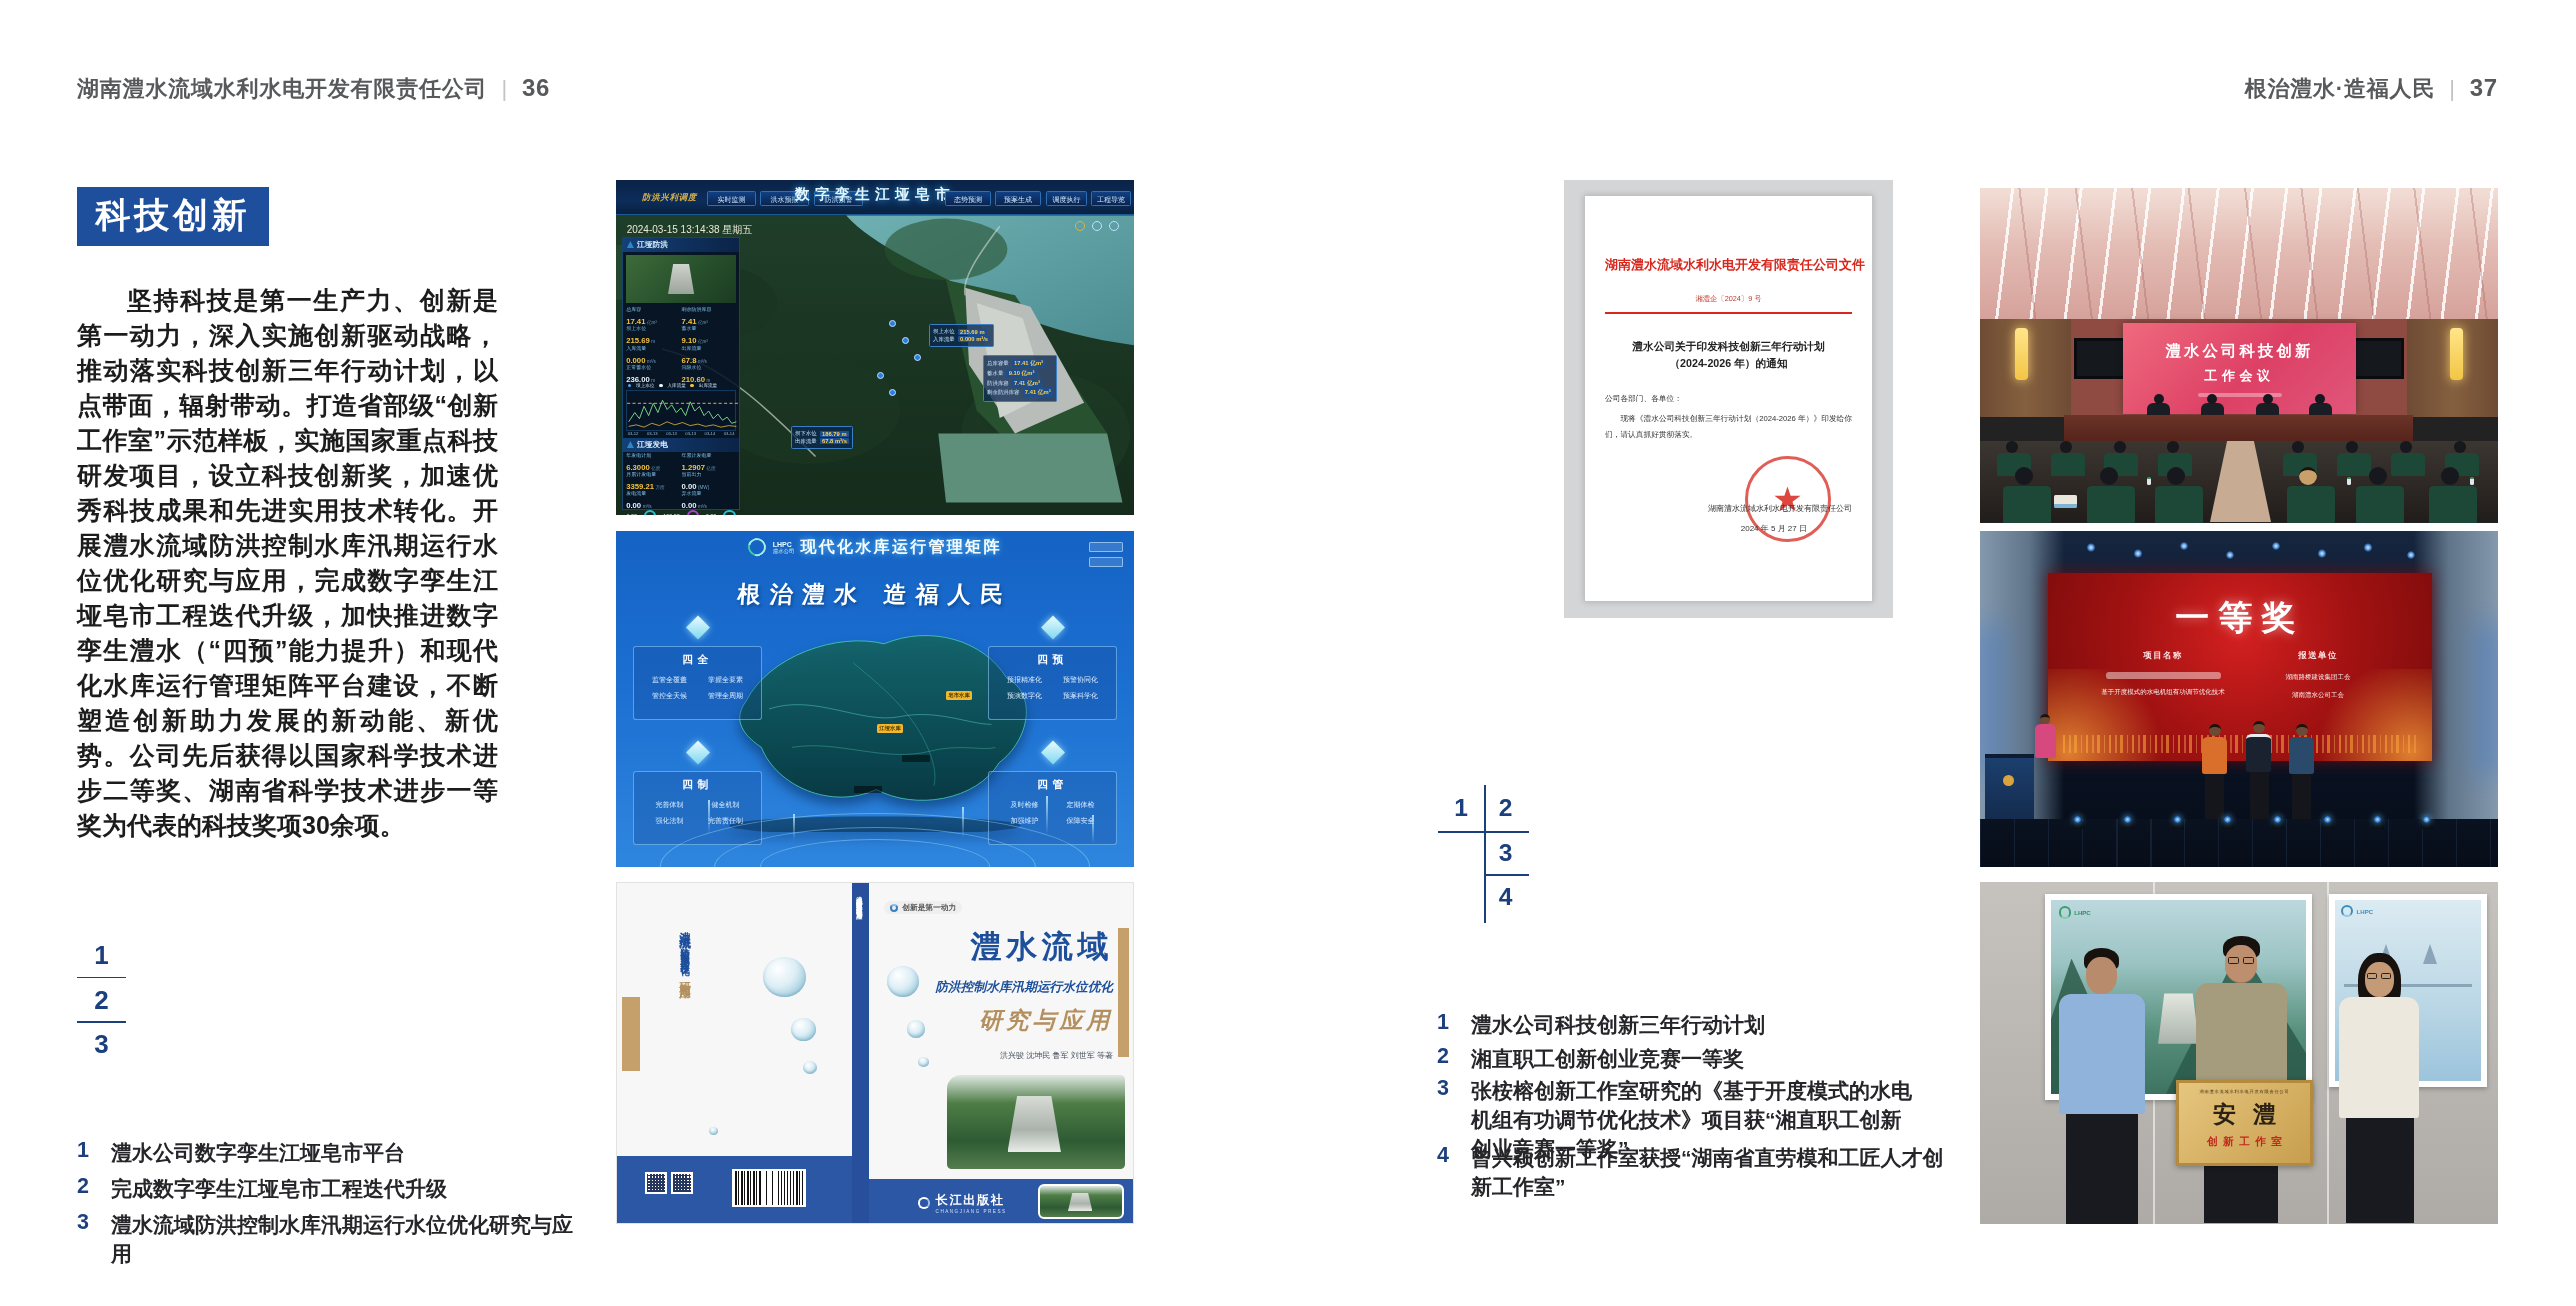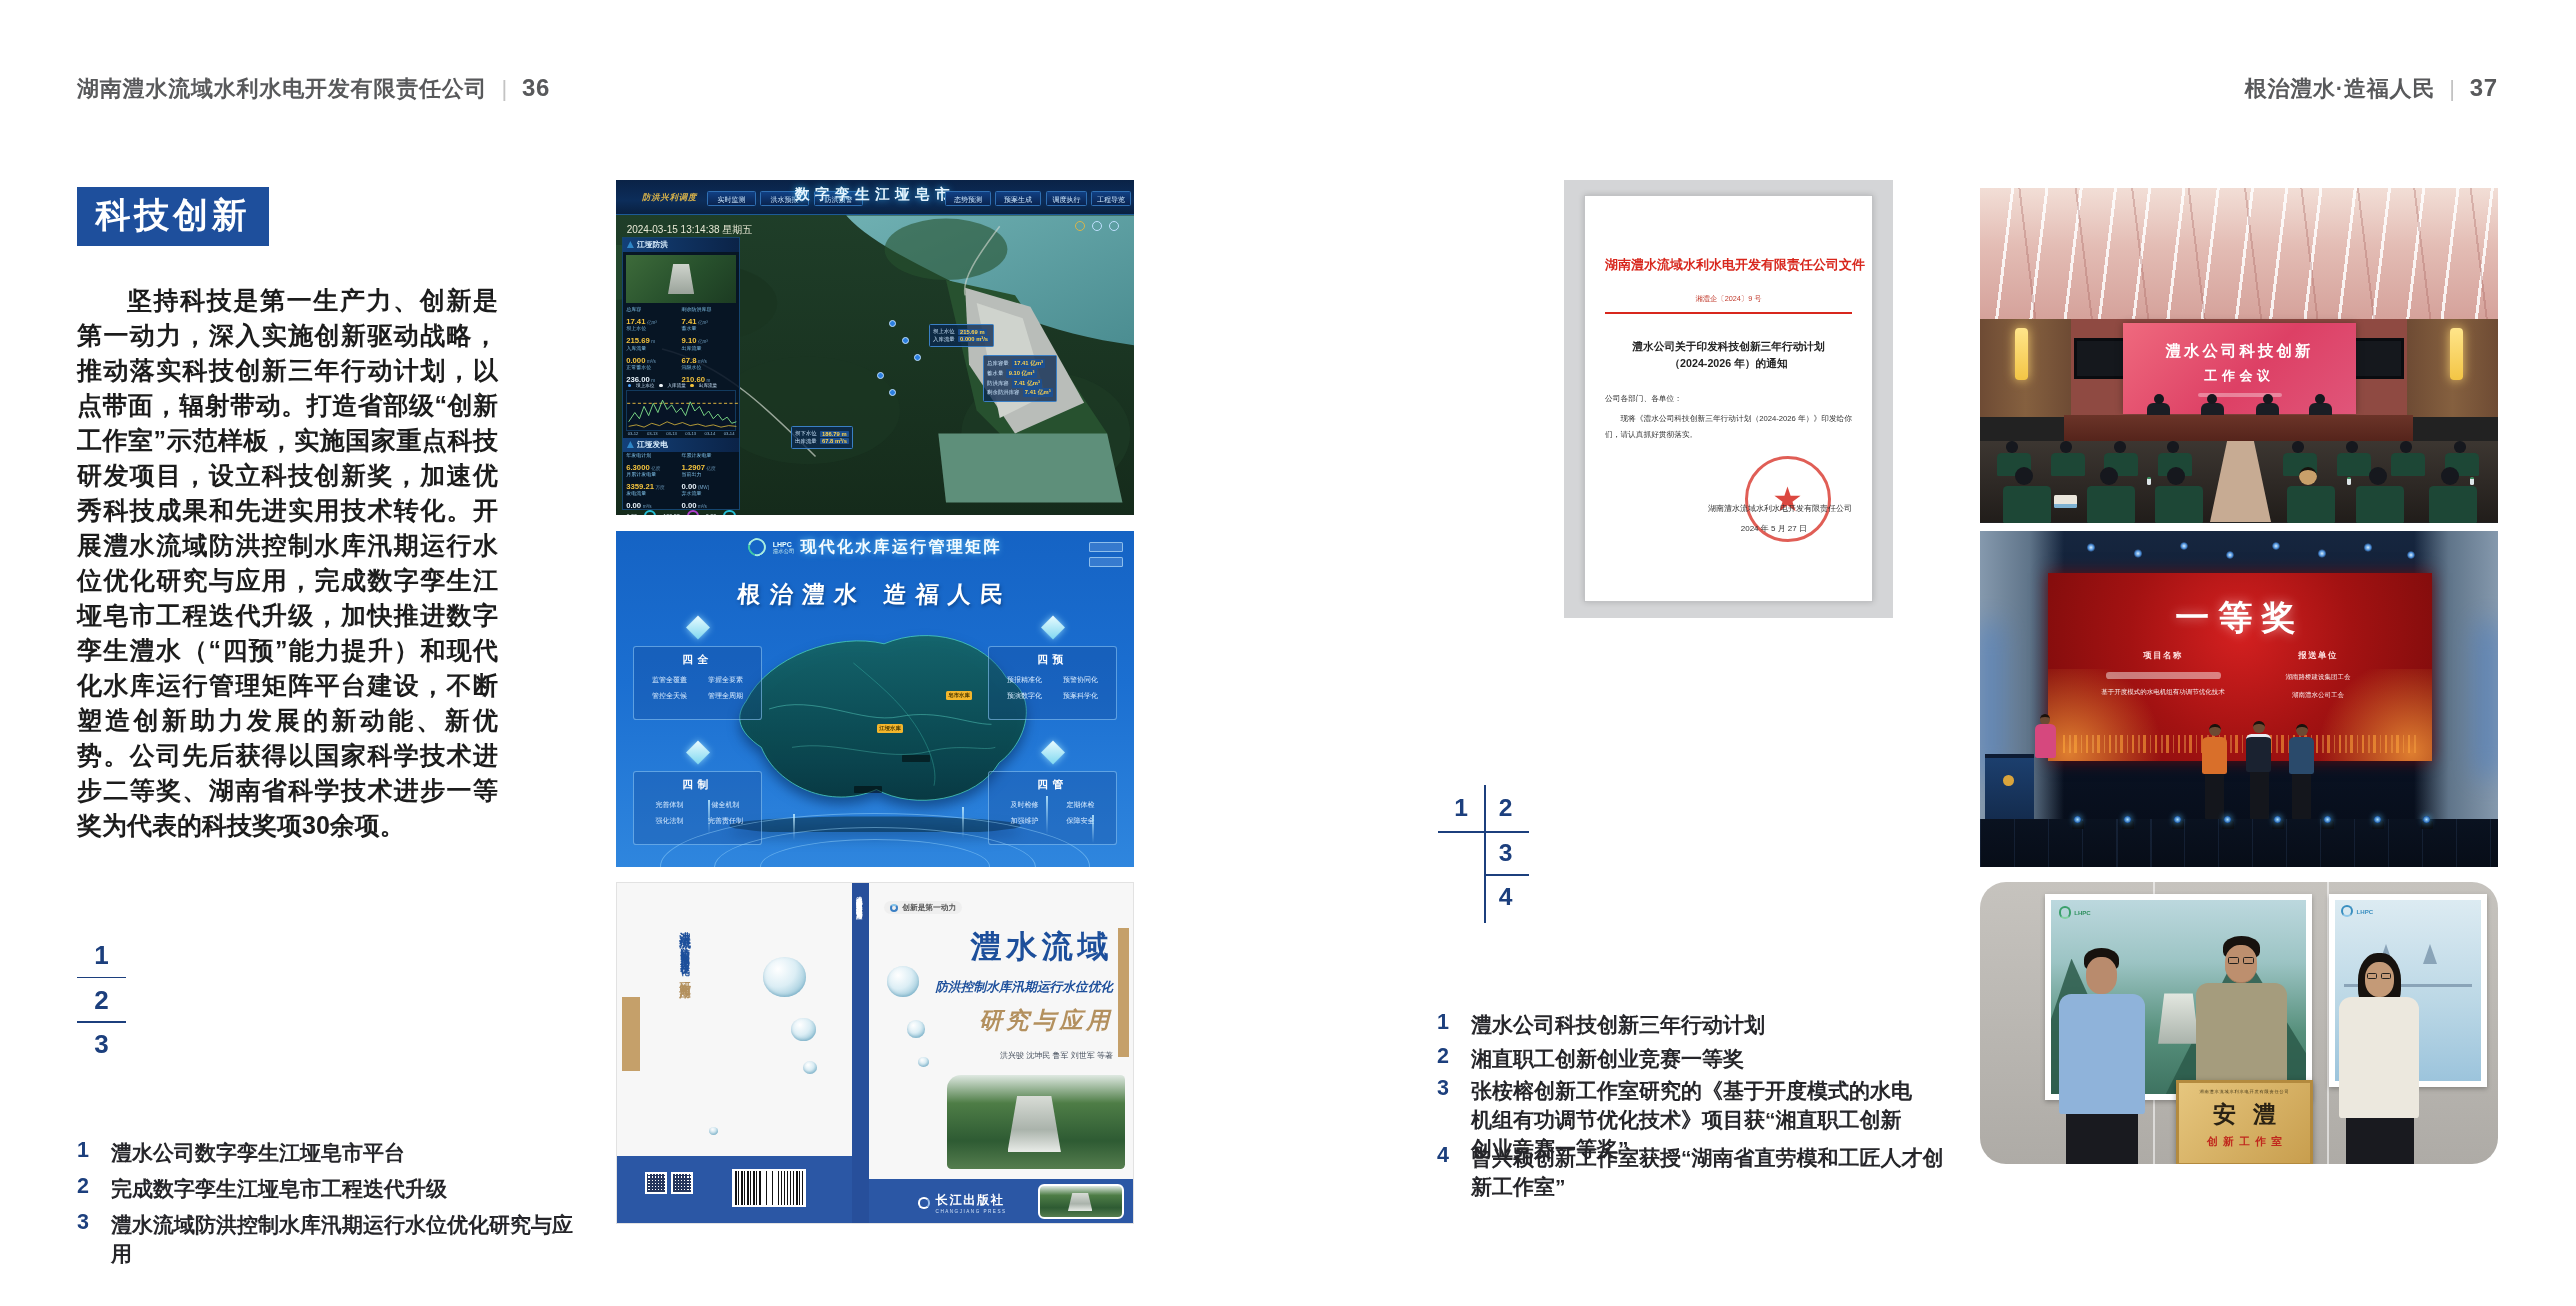--- a/index.html
+++ b/index.html
@@ -649,21 +649,21 @@
     <div class="mh" style="left:92px;"></div>
     <div class="mh" style="left:142px;"></div>
     <div class="mh" style="left:192px;"></div>
     <div class="mh" style="left:242px;"></div>
     <div class="mh" style="left:292px;"></div>
     <div class="mh" style="left:342px;"></div>
     <div class="mh" style="left:392px;"></div>
     <div class="mh" style="left:441px;"></div>
   </div>
 
-  <div class="photo pl" style="left:1980px;top:882px;width:518px;height:282px;border-radius:26px;">
+  <div class="photo pl" style="left:1980px;top:882px;width:518px;height:342px;">
     <div class="pl-seam" style="left:173px;"></div>
     <div class="pl-seam" style="left:347px;"></div>
     <div class="poster" style="left:65px;top:12.3px;width:267px;height:206px;">
       <div class="in p1bg">
         <div class="mtn" style="left:-10%;top:30%;width:60%;height:70%;clip-path:polygon(0 100%,30% 0,70% 100%);"></div>
         <div class="mtn" style="right:-10%;top:24%;width:65%;height:76%;clip-path:polygon(0 100%,45% 0,100% 100%);"></div>
         <div style="position:absolute;left:42%;top:48%;width:16%;height:26%;background:linear-gradient(180deg,#e3e7e0,#aab3ab);clip-path:polygon(15% 0,85% 0,100% 100%,0 100%);"></div>
         <div class="pl-logo" style="left:7.7px;top:6.1px;">
           <i class="rg"></i>
           <span>LHPC</span>

